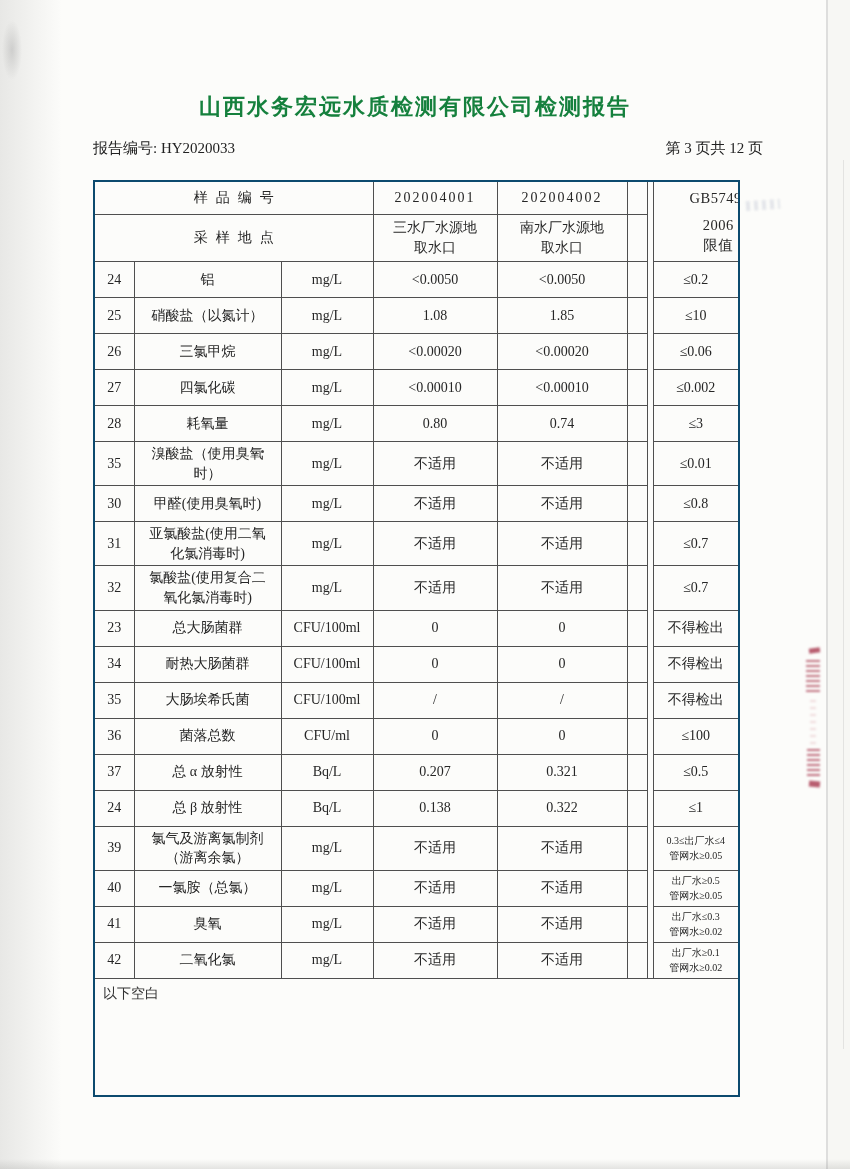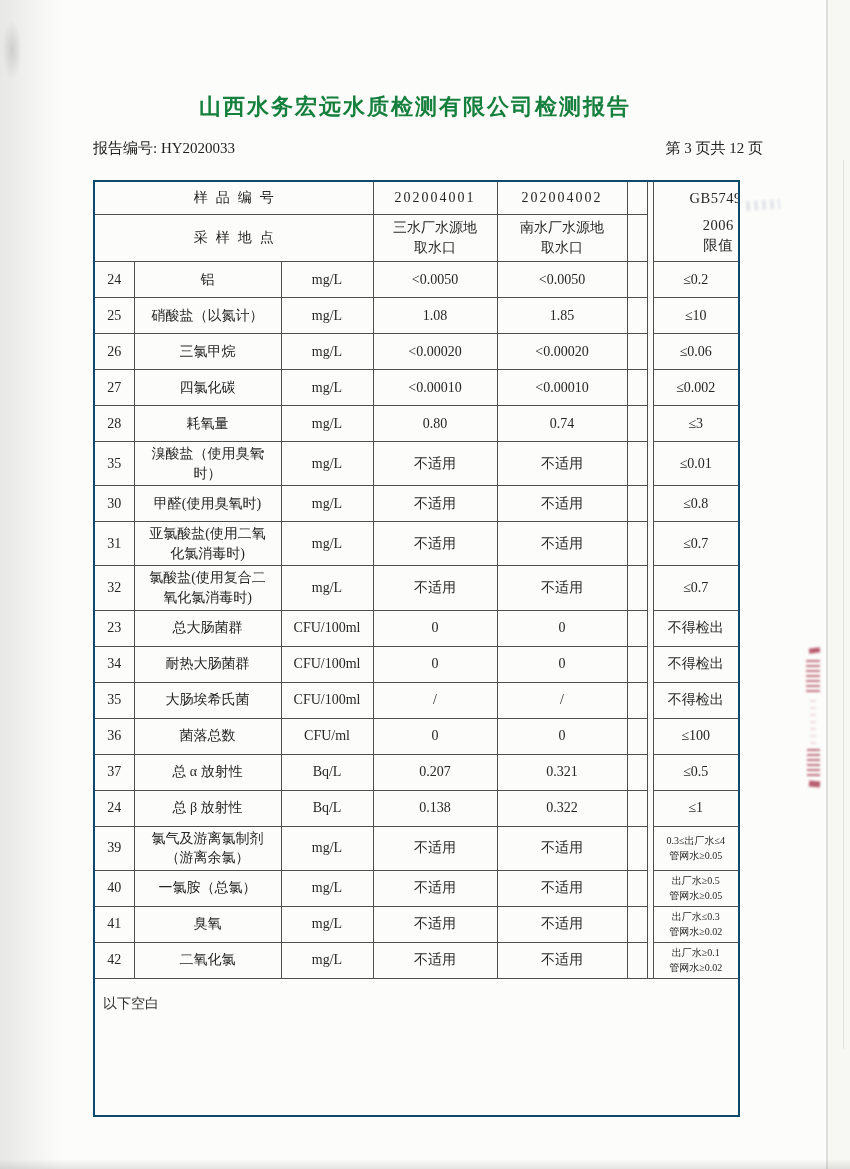--- a/index.html
+++ b/index.html
@@ -64,21 +64,21 @@
   .limit-hdr-inner { display:flex; flex-direction:column; justify-content:space-around;
     align-items:center; height:100%; min-height:72px; font-size:14.5px; letter-spacing:0.5px;margin-left:45px; }
   tr.data-row td { height:31px; }
   td.name { text-align:left; padding-left:8px; font-size:15px; white-space:pre-line; }
   td.strip-h { }
   td.strip { border-top:none; border-bottom:none; }
   td.gapc { border:none; }
   td.limit .l1, td.limit .l2 { display:block; }
   td.limit.small { font-size:10px; line-height:1.55; letter-spacing:0; padding:2px 1px; }
   tr.blank-row td { height:106px; vertical-align:top; text-align:left;
-    padding:15px 8px; font-size:14px; color:#333; }
+    padding:5px 8px; font-size:14px; color:#333; }
 </style>
 </head>
 <body>
 
 <div class="page" style="--stamp:#a8374e;">
 
   <div class="shade-left"></div>
   <div class="tl-smudge"></div>
   <div class="right-strip"></div>
   <div class="page-edge-line"></div>

